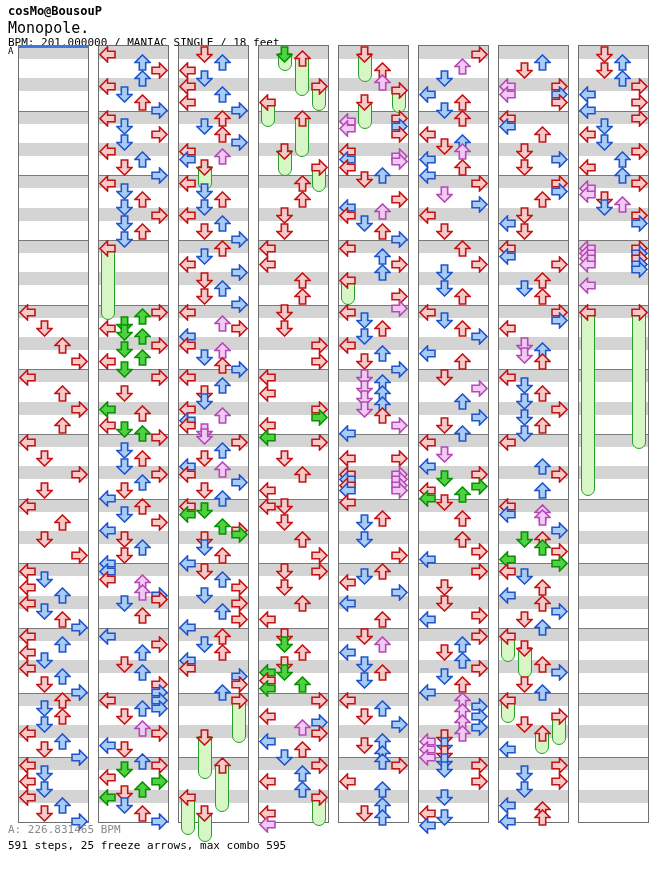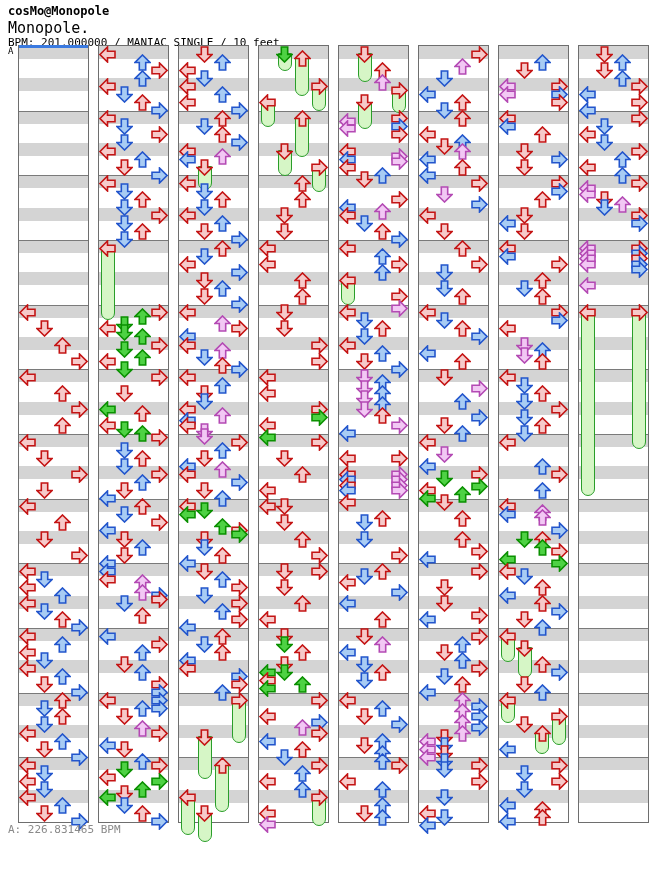--- a/index.html
+++ b/index.html
@@ -18,23 +18,23 @@
   .marker-line{position:absolute;left:0;top:-1px;width:100%;height:3px;background:#3a7ae0;}
   .freeze-body{position:absolute;border:1px solid #2a9e2a;background:#d6f6c6;
      border-radius:0 0 7px 7px;box-sizing:border-box;}
   .note{position:absolute;width:17px;height:17px;}
   .note svg{display:block;}
 </style>
 </head>
 <body>
 
 <div id="screen">
-  <div class="hdr-artist">cosMo@Monopole</div>
+  <div class="hdr-artist">cosMo@BousouP</div>
   <div class="hdr-title">Monopole.</div>
-  <div class="hdr-info">BPM: 201.000000 / MANIAC SINGLE / 10 feet</div>
+  <div class="hdr-info">BPM: 201.000000 / MANIAC SINGLE / 18 feet</div>
   <div class="marker-label">A</div>
   <div id="chart-area">
       <div class="chart-col" style="left: 18px;">
         <div class="measure-line" style="top: 64.668px;"></div>
         <div class="measure-line" style="top: 129.336px;"></div>
         <div class="measure-line" style="top: 194.004px;"></div>
         <div class="measure-line" style="top: 258.672px;"></div>
         <div class="measure-line" style="top: 323.34px;"></div>
         <div class="measure-line" style="top: 388.008px;"></div>
         <div class="measure-line" style="top: 452.676px;"></div>
@@ -3096,13 +3096,14 @@
           </svg>
         </div>
         <div class="note" style="left: 51.95px; top: 258.172px;">
           <svg width="17" height="17" viewBox="0 0 17 17" style="transform:rotate(90deg)">
             <path d="M8.5 1 L16 8.5 L11.7 8.5 L11.7 16 L5.3 16 L5.3 8.5 L1 8.5 Z" fill="#f6caca" stroke="#c41414" stroke-width="1.6" stroke-linejoin="miter"></path>
           </svg>
         </div>
       </div>
     </div>
   <div class="ftr-bpm">A: 226.831465 BPM</div>
+  <div class="ftr-stats">591 steps, 25 freeze arrows, max combo 595</div>
 </div>
 
 </body></html>

